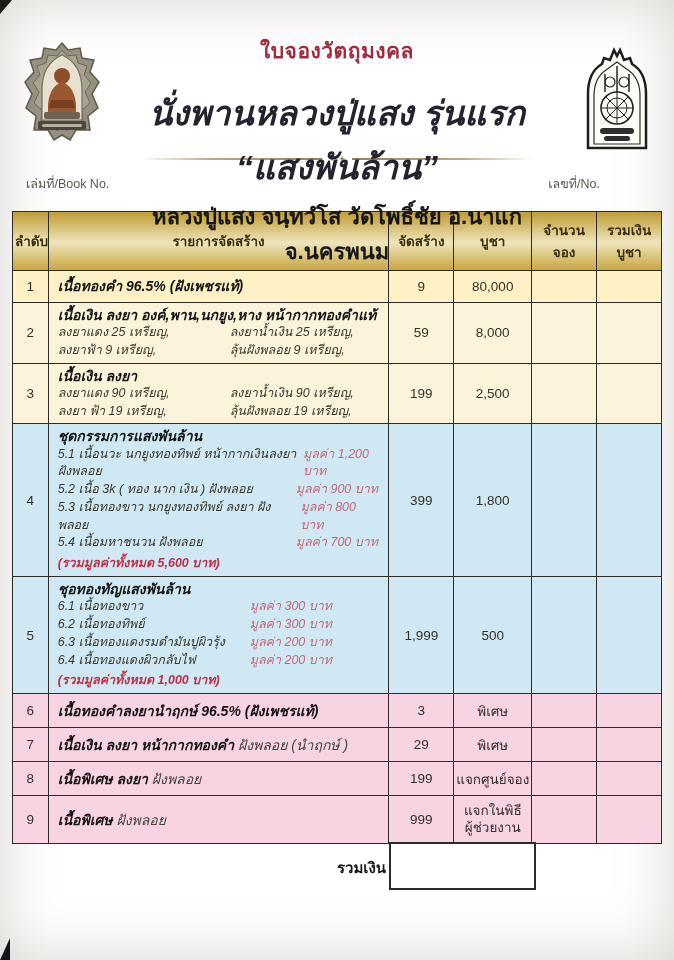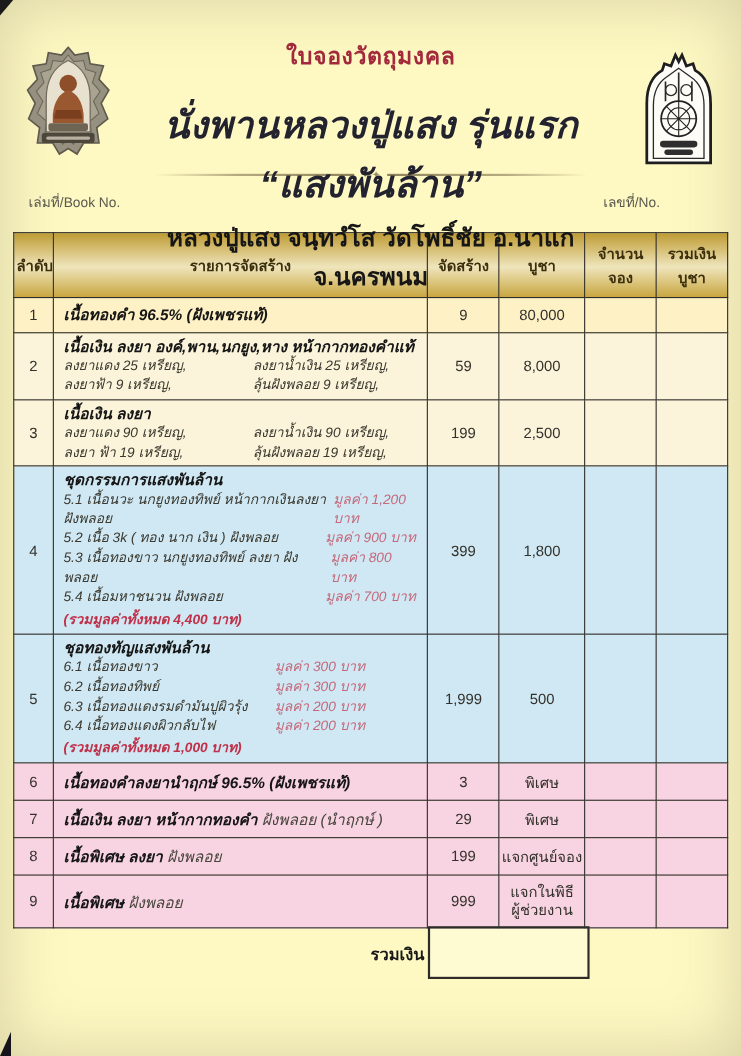--- a/index.html
+++ b/index.html
@@ -1,16 +1,16 @@
 <!DOCTYPE html>
 <html><head>
 <meta charset="utf-8">
 <style>
   html,body{margin:0;padding:0;background:#d8d4c8;}
-  .page{position:relative;width:674px;height:960px;margin:0 auto;background:#fef9c3;
+  .page{position:relative;width:674px;height:960px;margin:0 auto;background:#ffffff;
         font-family:"Liberation Sans","DejaVu Sans",sans-serif;color:#222;overflow:hidden;
         box-shadow:inset 0 0 60px rgba(110,100,80,.28);}
   .corner{position:absolute;width:0;height:0;border-style:solid;}
   .corner.tl{top:0;left:0;border-width:14px 12px 0 0;border-color:#1b1b1b transparent transparent transparent;}
   .corner.bl{bottom:0;left:0;border-width:0 0 22px 10px;border-color:transparent transparent #14141a transparent;}
 
   
   header{position:relative;height:152px;}
   .seal{position:absolute;top:42px;}
   .seal-left{left:24px;}
@@ -194,21 +194,21 @@
               <span class="dl-b pinkv">มูลค่า 900 บาท</span>
             </div>
             <div class="dl">
               <span class="dl-a" style="min-width: 238px;">5.3 เนื้อทองขาว นกยูงทองทิพย์ ลงยา ฝังพลอย</span>
               <span class="dl-b pinkv">มูลค่า 800 บาท</span>
             </div>
             <div class="dl">
               <span class="dl-a" style="min-width: 238px;">5.4 เนื้อมหาชนวน ฝังพลอย</span>
               <span class="dl-b pinkv">มูลค่า 700 บาท</span>
             </div>
-            <div class="total-line" style="color: rgb(192, 48, 73);">(รวมมูลค่าทั้งหมด 4,400 บาท)</div>
+            <div class="total-line" style="color: rgb(192, 48, 73);">(รวมมูลค่าทั้งหมด 5,600 บาท)</div>
           </td>
           <td class="c">399</td>
           <td class="c">1,800</td>
           <td class="c"></td>
           <td class="c"></td>
         </tr>
         <tr style="background: rgb(207, 232, 243); height: 112px;">
           <td class="c">5</td>
           <td class="item">
             <div class="item-title">ชุอทองทัญแสงพันล้าน</div>

